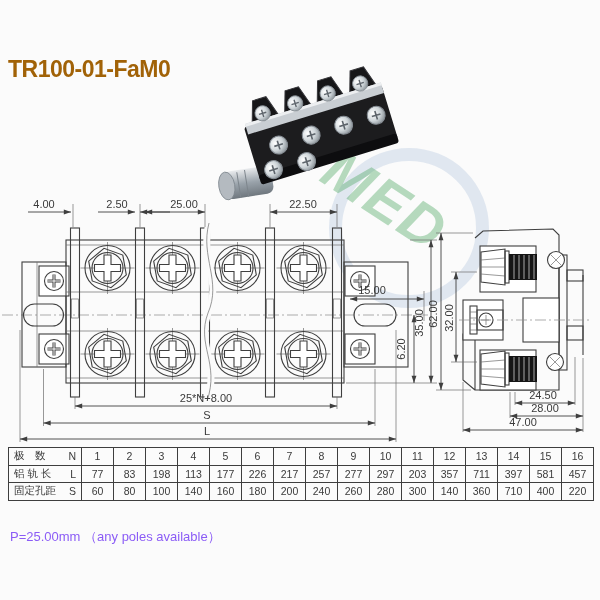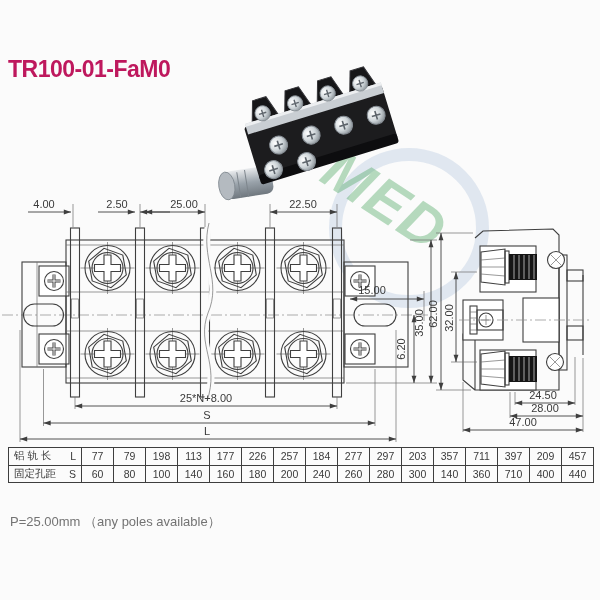--- a/index.html
+++ b/index.html
@@ -1,39 +1,39 @@
 <!DOCTYPE html>
 <html><head>
 <meta charset="utf-8">
 <style>
   html,body{margin:0;padding:0}
   body{width:600px;height:600px;position:relative;background:#fbfbfb;overflow:hidden;
        font-family:"Liberation Sans",sans-serif;}
   .abs{position:absolute}
-  #title{left:8px;top:56px;font-size:23px;font-weight:bold;color:#be185d;letter-spacing:-.5px}
+  #title{left:8px;top:56px;font-size:23px;font-weight:bold;color:#a16207;letter-spacing:-.5px}
   
   #wm-ring{left:329px;top:148px;width:134px;height:134px;border:13px solid #d9e2ee;
            border-radius:50%;opacity:.8}
   #wm-text{left:318px;top:166px;font-size:58px;font-weight:bold;font-style:italic;
            color:#4fa863;opacity:.40;transform:rotate(33deg);letter-spacing:2px}
   
   svg{overflow:visible}
   .ln{stroke:#3f3f3f;stroke-width:1.1;fill:none}
   .lnf{stroke:#3f3f3f;stroke-width:1.1;fill:#fff}
   .thin{stroke:#6d6d6d;stroke-width:.7;fill:none}
   .dim{stroke:#3f3f3f;stroke-width:.9;fill:none}
   .cl{stroke:#8a8a8a;stroke-width:.7;stroke-dasharray:11 3 2 3;fill:none}
   .dt{font-size:11px;fill:#3a3a3a;font-family:"Liberation Sans",sans-serif}
   
   #spec{position:absolute;left:8px;top:447px;border-collapse:collapse;background:#fbfbfb}
   #spec td{border:1.6px solid #3e3e3e;font-size:10.5px;color:#3a3a3a;text-align:center;
            height:16.5px;padding:0 1px;min-width:29px}
   #spec td.lab{min-width:62px;padding:0 5px}
   .lc{display:flex;justify-content:space-between;align-items:center;font-size:10.5px}
-  #footer{left:10px;top:513px;font-size:13px;color:#737373}
+  #footer{left:10px;top:528px;font-size:13px;color:#8b5cf6}
 </style>
 </head>
 <body>
 
 <div class="abs" id="wm-ring"></div>
 <div class="abs" id="wm-text">MED</div>
 
 <div class="abs" id="title">TR100-01-FaM0</div>
 
 <svg class="abs" style="left:220px;top:72px" width="190" height="130" viewBox="0 0 190 130">
@@ -248,42 +248,66 @@
   <line x1="90" y1="181" x2="150" y2="181" class="dim" marker-start="url(#ar2)" marker-end="url(#ar2)"></line>
   <text class="dt" x="118" y="177" text-anchor="middle">24.50</text>
   <line x1="85" y1="194" x2="158" y2="194" class="dim" marker-start="url(#ar2)" marker-end="url(#ar2)"></line>
   <text class="dt" x="120" y="190" text-anchor="middle">28.00</text>
   <line x1="38" y1="208" x2="158" y2="208" class="dim" marker-start="url(#ar2)" marker-end="url(#ar2)"></line>
   <text class="dt" x="98" y="204" text-anchor="middle">47.00</text>
 </svg>
 
 <table id="spec">
   <tbody>
+      <tr>
+    <td class="lab">
+          <div class="lc">
+            <span>极　数</span>
+            <span>N</span>
+          </div>
+        </td>
+    <td>1</td>
+    <td>2</td>
+    <td>3</td>
+    <td>4</td>
+    <td>5</td>
+    <td>6</td>
+    <td>7</td>
+    <td>8</td>
+    <td>9</td>
+    <td>10</td>
+    <td>11</td>
+    <td>12</td>
+    <td>13</td>
+    <td>14</td>
+    <td>15</td>
+    <td>16</td>
+  </tr>
   <tr>
     <td class="lab">
           <div class="lc">
             <span>铝 轨 长</span>
             <span>L</span>
           </div>
         </td>
     <td>77</td>
-    <td>79</td>
+    <td>83</td>
     <td>198</td>
     <td>113</td>
     <td>177</td>
     <td>226</td>
+    <td>217</td>
     <td>257</td>
-    <td>184</td>
     <td>277</td>
     <td>297</td>
     <td>203</td>
     <td>357</td>
     <td>711</td>
     <td>397</td>
-    <td>209</td>
+    <td>581</td>
     <td>457</td>
   </tr>
   <tr>
     <td class="lab">
           <div class="lc">
             <span>固定孔距</span>
             <span>S</span>
           </div>
         </td>
     <td>60</td>
@@ -294,18 +318,18 @@
     <td>180</td>
     <td>200</td>
     <td>240</td>
     <td>260</td>
     <td>280</td>
     <td>300</td>
     <td>140</td>
     <td>360</td>
     <td>710</td>
     <td>400</td>
-    <td>440</td>
+    <td>220</td>
   </tr>
 </tbody>
   </table>
 
 <div class="abs" id="footer">P=25.00mm （any poles available）</div>
 
 </body></html>

